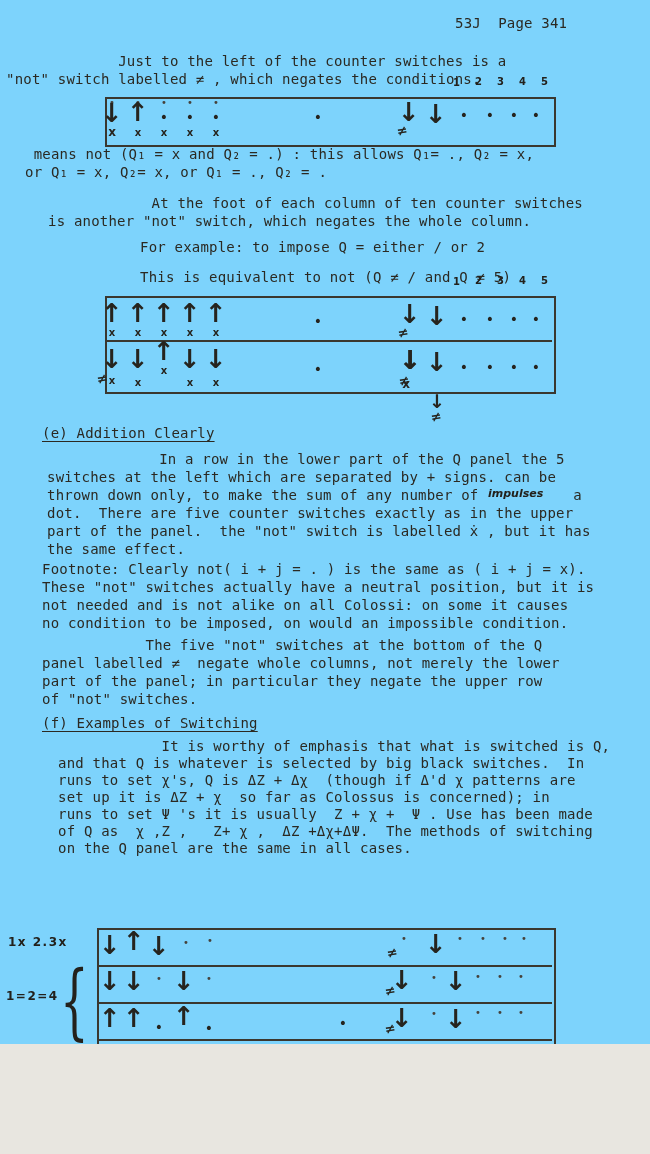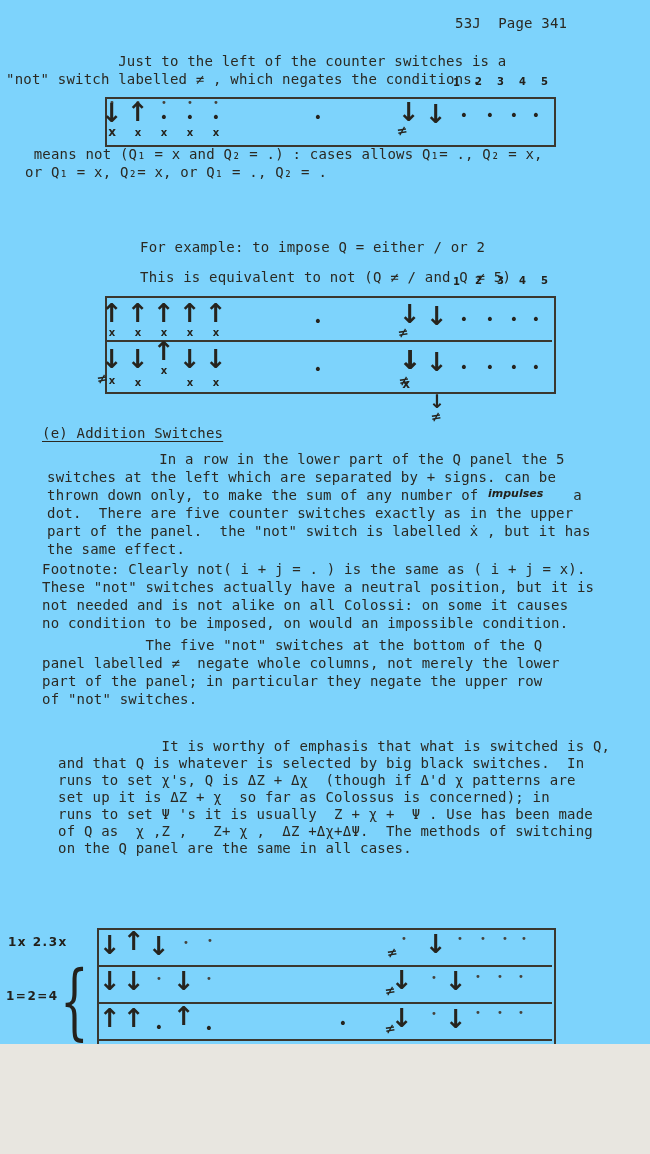--- a/index.html
+++ b/index.html
@@ -31,49 +31,52 @@
 </style>
 </head>
 <body>
 
 <div id="page">
   <div class="tb" style="left:455px;top:14px">53J  Page 341</div>
 
   <div class="tb" style="left:6px;top:52px">             Just to the left of the counter switches is a
 "not" switch labelled ≠ , which negates the conditions.</div>
 
-  <div class="tb" style="left:25px;top:145px"> means not (Q₁ = x and Q₂ = .) : cases allows Q₁= ., Q₂ = x,
+  <div class="tb" style="left:25px;top:145px"> means not (Q₁ = x and Q₂ = .) : this allows Q₁= ., Q₂ = x,
 or Q₁ = x, Q₂= x, or Q₁ = ., Q₂ = .</div>
 
+  <div class="tb" style="left:48px;top:194px">            At the foot of each column of ten counter switches
+is another "not" switch, which negates the whole column.</div>
 
   <div class="tb" style="left:140px;top:238px">For example: to impose Q = either / or 2</div>
 
   <div class="tb" style="left:140px;top:268px">This is equivalent to not (Q ≠ / and Q ≠ 5)</div>
 
-  <div class="tb head" style="left:42px;top:424px">(e) Addition Switches</div>
+  <div class="tb head" style="left:42px;top:424px">(e) Addition Clearly</div>
 
   <div class="tb" style="left:47px;top:450px">             In a row in the lower part of the Q panel the 5
 switches at the left which are separated by + signs. can be
 thrown down only, to make the sum of any number of           a
 dot.  There are five counter switches exactly as in the upper
 part of the panel.  the "not" switch is labelled ẋ , but it has
 the same effect.</div>
 
   <div class="hw-note" style="left:488px;top:487px">impulses</div>
 
   <div class="tb" style="left:42px;top:560px">Footnote: Clearly not( i + j = . ) is the same as ( i + j = x).
 These "not" switches actually have a neutral position, but it is
 not needed and is not alike on all Colossi: on some it causes
 no condition to be imposed, on would an impossible condition.</div>
 
   <div class="tb" style="left:42px;top:636px">            The five "not" switches at the bottom of the Q
 panel labelled ≠  negate whole columns, not merely the lower
 part of the panel; in particular they negate the upper row
 of "not" switches.</div>
 
+  <div class="tb head" style="left:42px;top:714px">(f) Examples of Switching</div>
 
   <div class="tb lh17" style="left:58px;top:738px">            It is worthy of emphasis that what is switched is Q,
 and that Q is whatever is selected by big black switches.  In
 runs to set χ's, Q is ΔZ + Δχ  (though if Δ'd χ patterns are
 set up it is ΔZ + χ  so far as Colossus is concerned); in
 runs to set Ψ 's it is usually  Z + χ +  Ψ . Use has been made
 of Q as  χ ,Z ,   Z+ χ ,  ΔZ +Δχ+ΔΨ.  The methods of switching
 on the Q panel are the same in all cases.</div>
 
 

